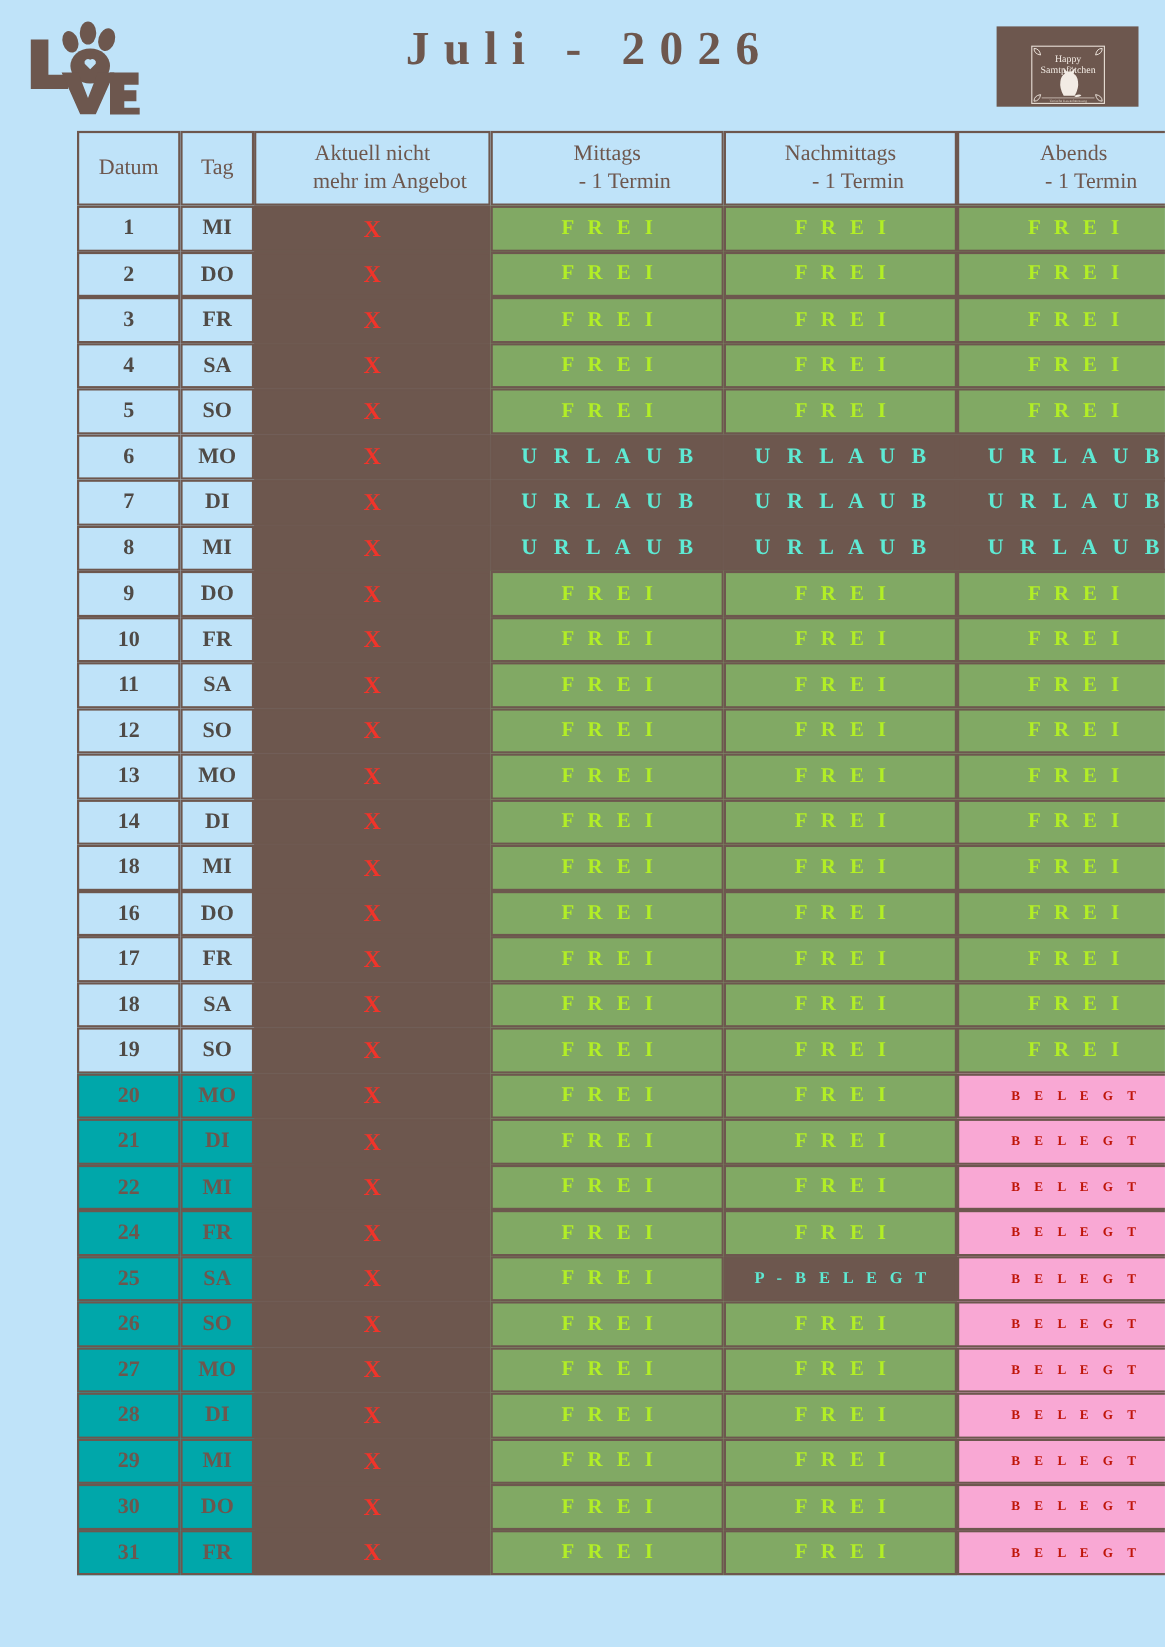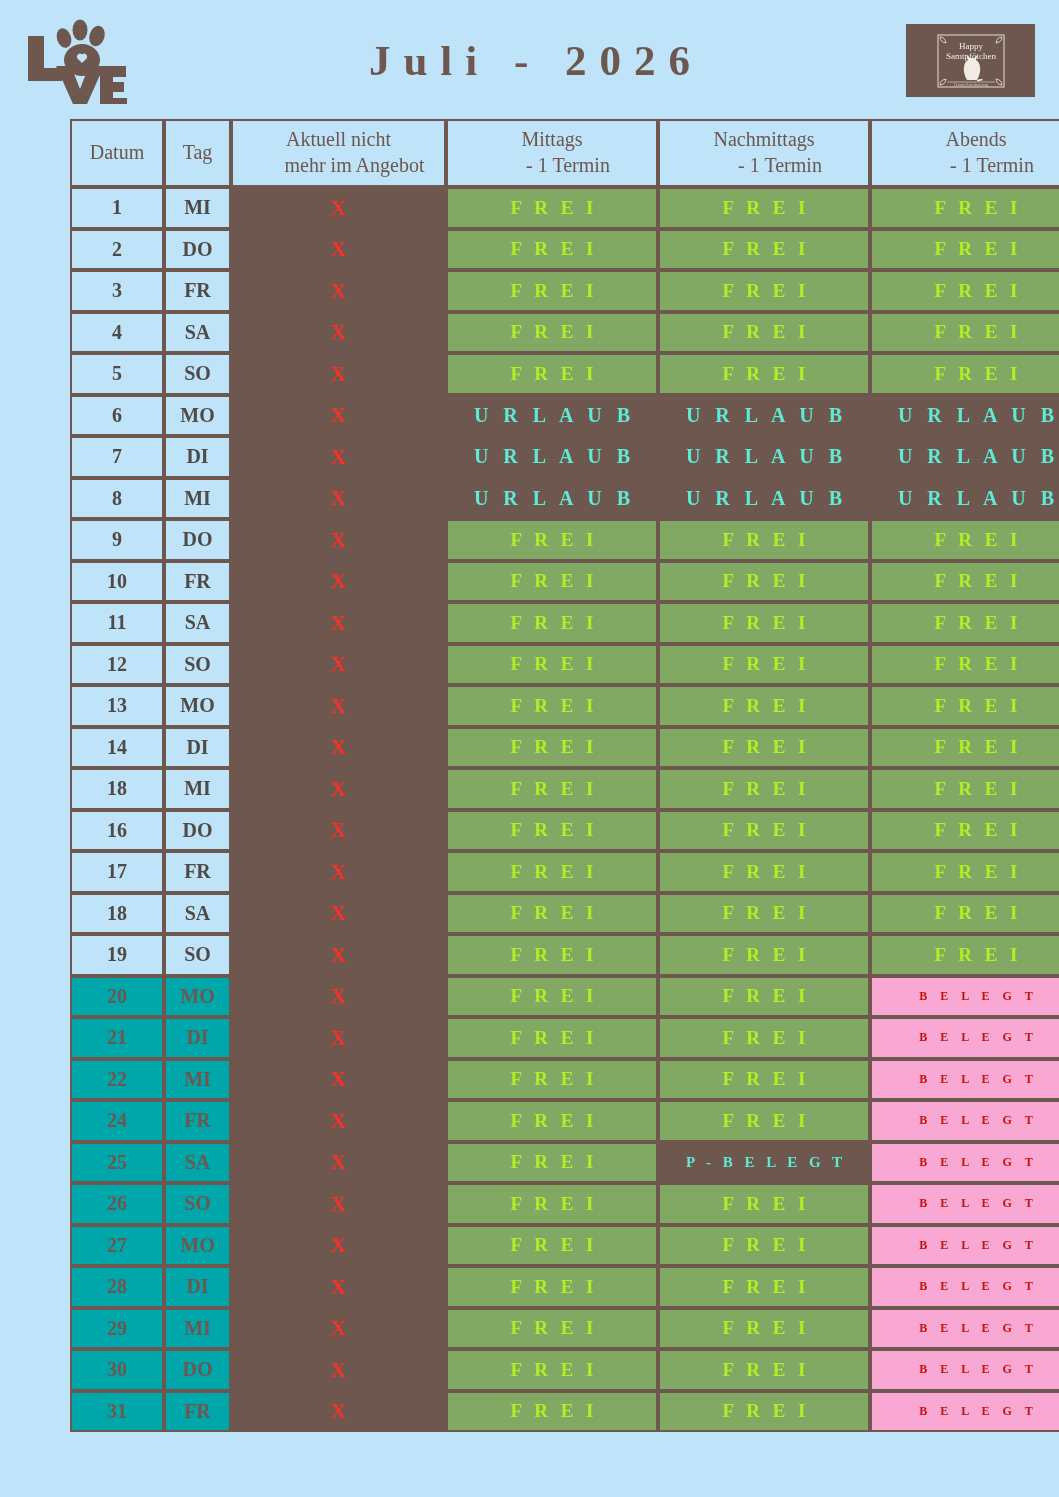--- a/index.html
+++ b/index.html
@@ -29,39 +29,39 @@
     left: 18px;
     top: 16px;
     width: 110px;
     height: 88px;
   }
 
   .page-title {
     position: absolute;
     left: 0;
     right: 0;
-    top: 36px;
+    top: 20px;
     text-align: center;
     font-family: "Liberation Serif", serif;
     font-size: 43px;
     font-weight: bold;
     letter-spacing: 13px;
     color: #6d574e;
     text-indent: 13px;
   }
 
   .logo-happy {
     position: absolute;
     right: 24px;
     top: 24px;
     width: 129px;
     height: 73px;
     background: #6d574e;
     display: flex;
-    align-items: center;
+    align-items: flex-end;
     justify-content: center;
   }
   .logo-happy svg { display: block; }
 
   
   .cal-wrap {
     position: absolute;
     left: 24px;
     top: 119px;
     width: 1012px;

